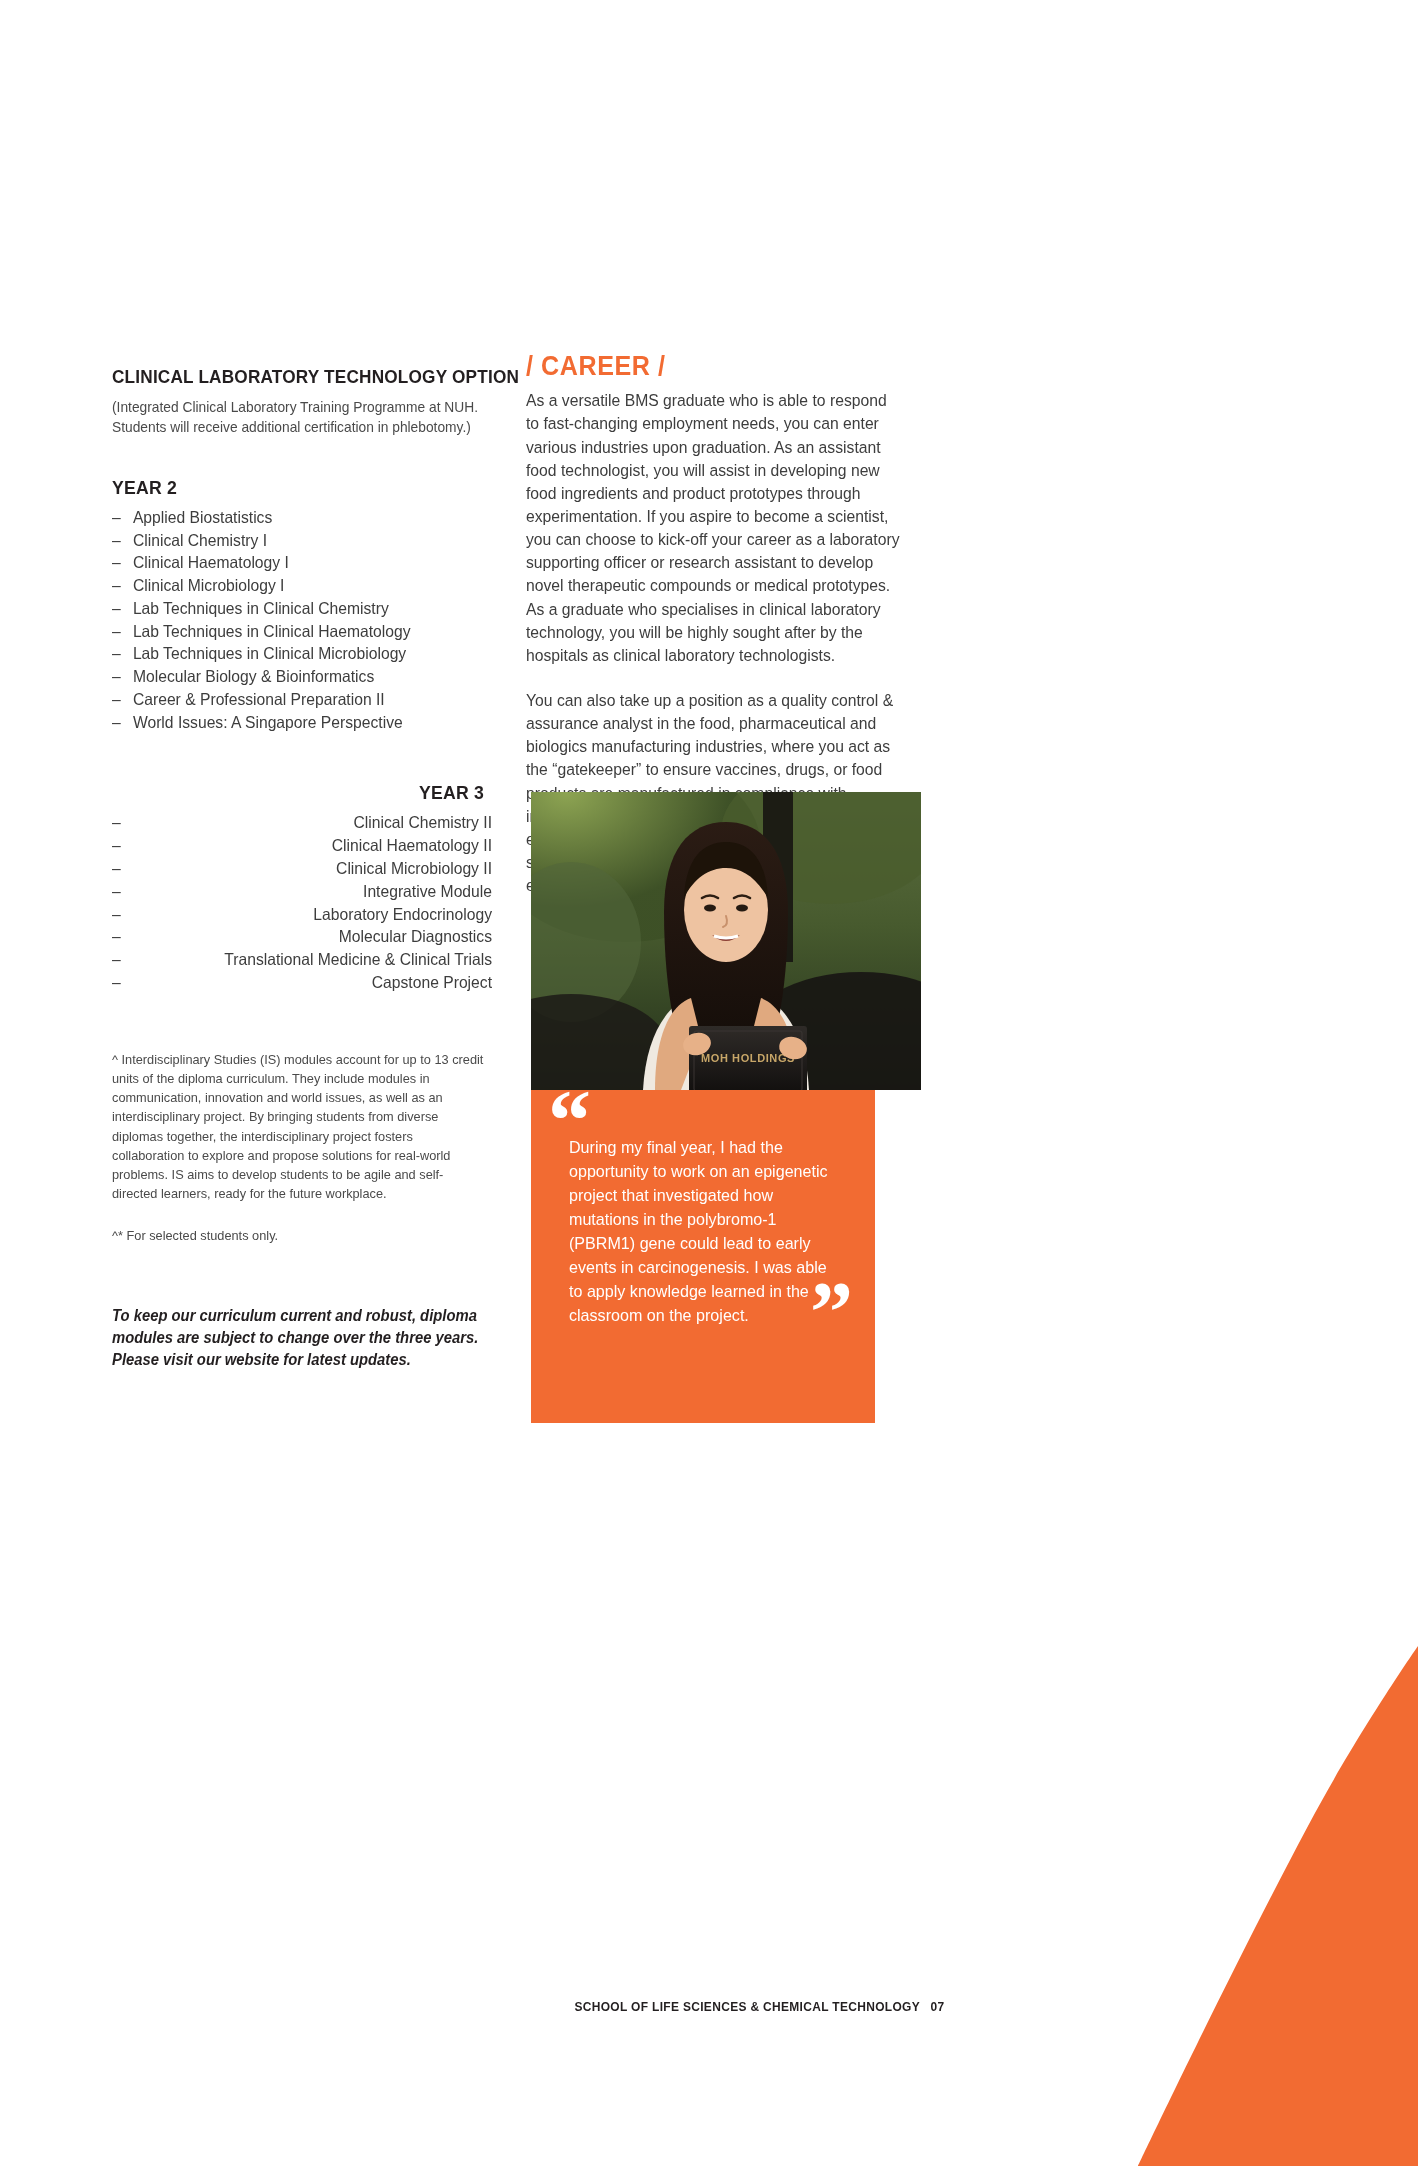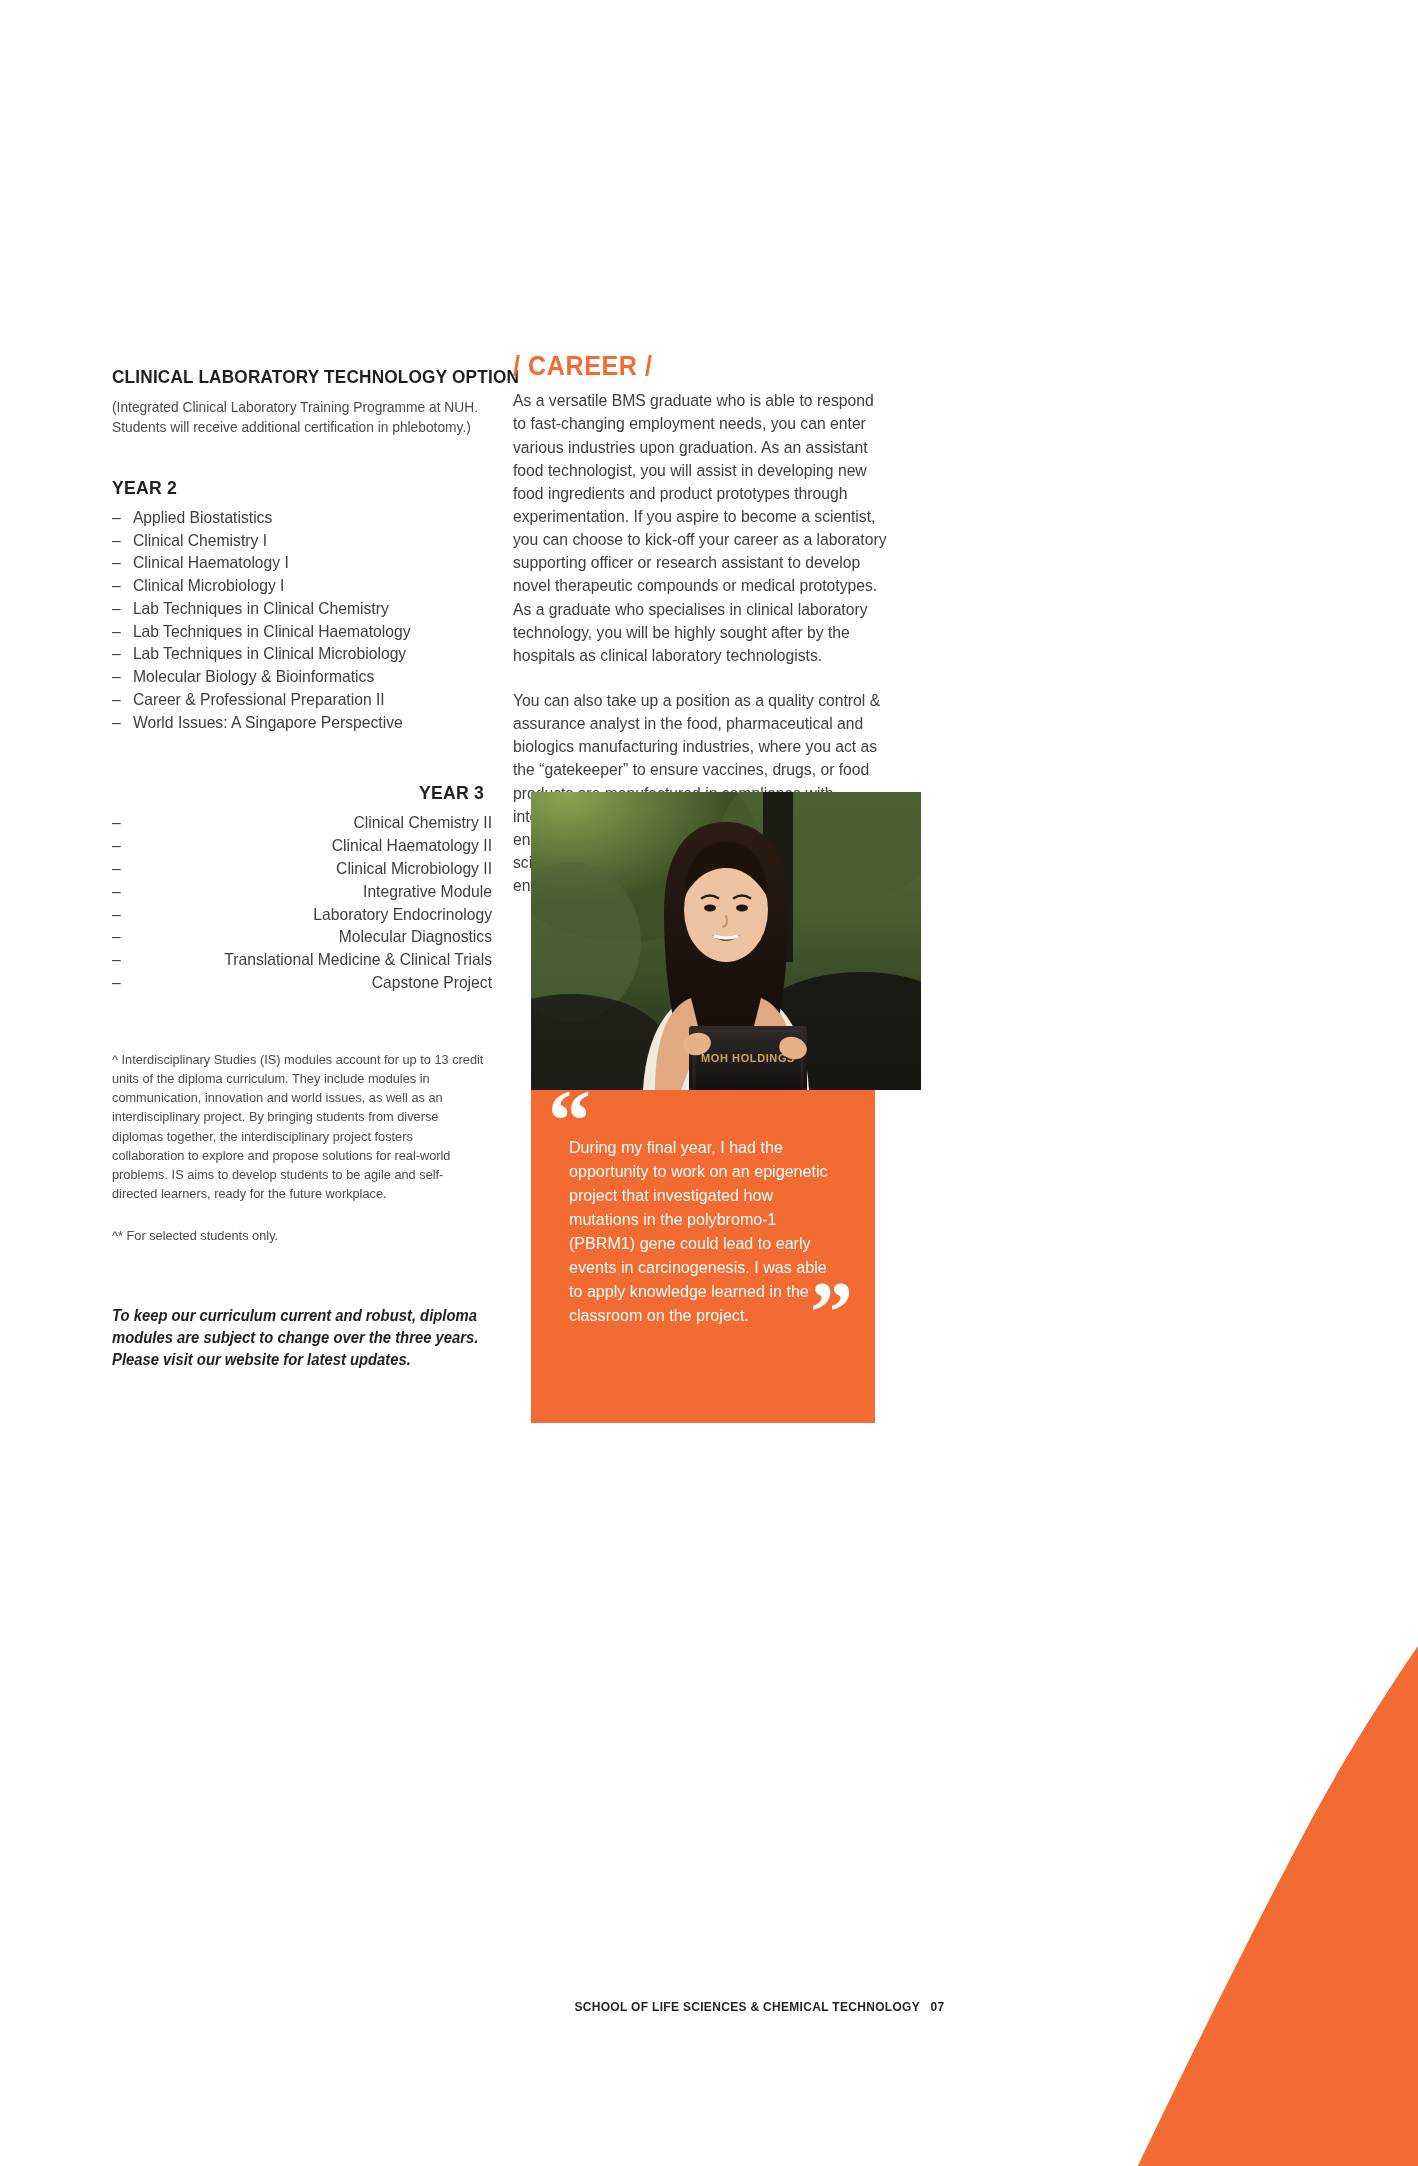--- a/index.html
+++ b/index.html
@@ -35,21 +35,21 @@
 
   
   .col-left {
     position: absolute;
     left: 112px;
     top: 366px;
     width: 400px;
   }
   .col-right {
     position: absolute;
-    left: 513px;
+    left: 526px;
     top: 352px;
     width: 390px;
   }
 
   
   .opt-title {
     font-size: 18.5px;
     font-weight: bold;
     letter-spacing: 0.2px;
     color: #231f20;

